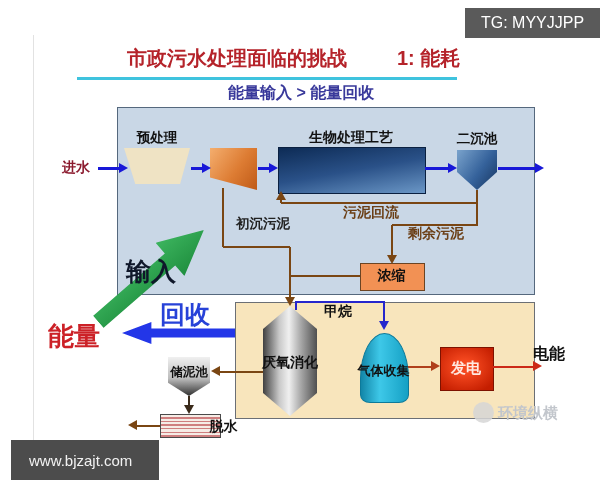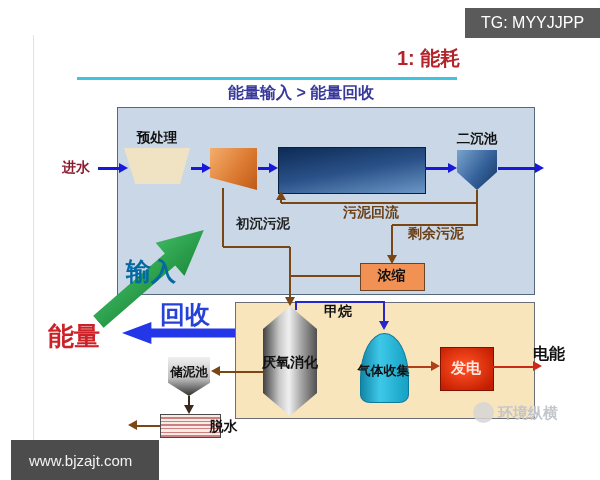--- a/index.html
+++ b/index.html
@@ -73,31 +73,33 @@
 <div class="stage">
 
   <div class="abs edge-line"></div>
   <div class="abs tg-badge">
     <span>TG: MYYJJPP</span>
   </div>
   <div class="abs site-badge">
     <span>www.bjzajt.com</span>
   </div>
 
+  <div class="lbl" style="left:127px;top:47px;font-size:20px;color:#b5232a;">市政污水处理面临的挑战</div>
   <div class="lbl" style="left:397px;top:47px;font-size:20px;color:#b5232a;">1: 能耗</div>
   <div class="abs cyan-rule"></div>
   <div class="lbl" style="left:228px;top:84px;font-size:16px;color:#39399b;text-align:center;">能量输入 &gt; 能量回收</div>
 
   <div class="abs panel-main"></div>
   <div class="abs panel-energy"></div>
 
   <div class="lbl" style="left:62px;top:160px;font-size:14px;color:#8b1a2e;">进水</div>
 
   <div class="lbl ctr" style="left:119px;top:131px;width:76px;font-size:13.5px;">预处理</div>
   <div class="lbl ctr" style="left:196px;top:149px;width:76px;font-size:11px;">初沉池</div>
+  <div class="lbl ctr" style="left:301px;top:130px;width:100px;font-size:14px;">生物处理工艺</div>
   <div class="lbl ctr" style="left:439px;top:132px;width:76px;font-size:13.5px;">二沉池</div>
 
   <div class="abs pretreat"></div>
   <div class="abs primary"></div>
   <div class="abs bio"></div>
   <div class="abs secondary"></div>
 
   <div class="flow">
     <div class="ln" style="left:98px;top:166.5px;width:21px;height:3px;"></div>
     <div class="ah ah-r" style="left:119px;top:163px;"></div>
@@ -153,21 +155,21 @@
   </div>
 
   <div class="lbl" style="left:224px;top:217px;font-size:13.5px;color:#222;padding-left:12px;">初沉污泥</div>
   <div class="lbl" style="left:343px;top:205px;font-size:14px;color:#6b3f16;">污泥回流</div>
   <div class="lbl" style="left:408px;top:226px;font-size:14px;color:#6b3f16;">剩余污泥</div>
 
   <div class="abs thicken"></div>
   <div class="lbl ctr" style="left:360px;top:268px;width:63px;font-size:14px;">浓缩</div>
 
   <div class="abs green-arrow"></div>
-  <div class="lbl" style="left:126px;top:258px;font-size:25px;color:#0369a1;">输入</div>
+  <div class="lbl" style="left:126px;top:258px;font-size:25px;color:#0f172a;">输入</div>
 
   <div class="lbl" style="left:48px;top:322px;font-size:26px;color:#cc2127;">能量</div>
   <div class="lbl" style="left:160px;top:301px;font-size:25px;color:#2742d8;">回收</div>
   <div class="abs recov-arrow"></div>
 
   <div class="abs digester"></div>
   <div class="lbl ctr" style="left:260px;top:355px;width:60px;font-size:14px;">厌氧消化</div>
   <div class="meth">
     <div class="ln" style="left:294.75px;top:301px;width:2.5px;height:9px;"></div>
     <div class="ln" style="left:296px;top:300.75px;width:88px;height:2.5px;"></div>

